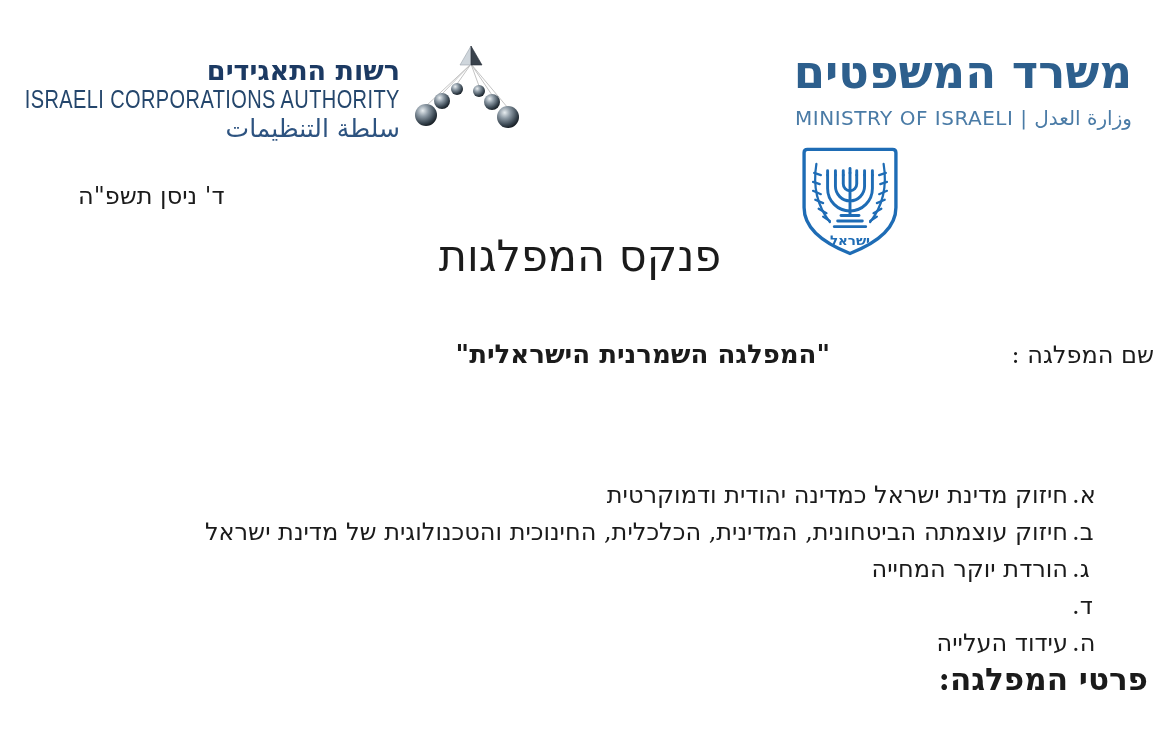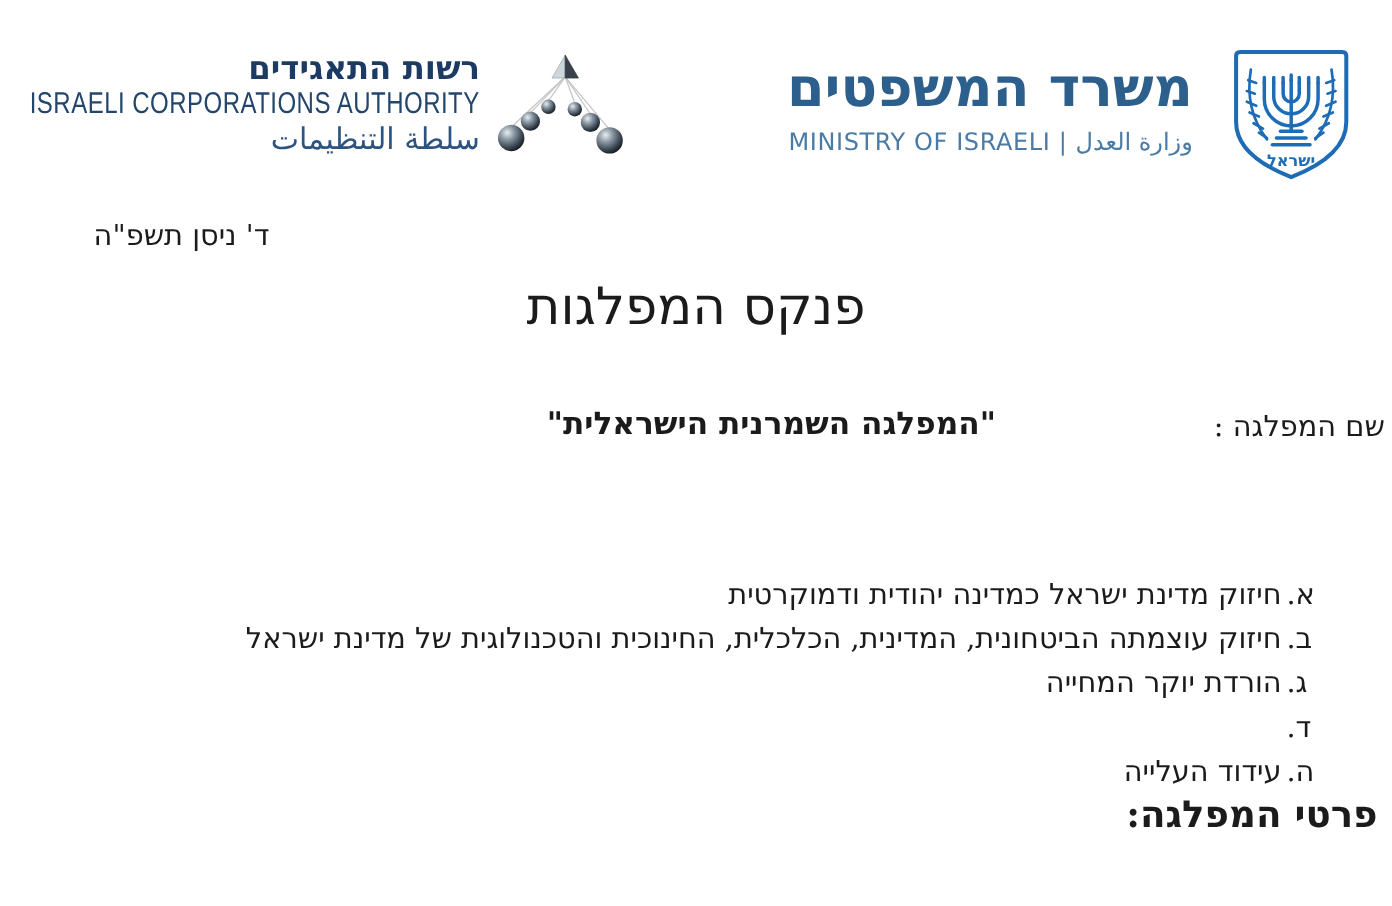--- a/index.html
+++ b/index.html
@@ -2,30 +2,30 @@
 <html lang="he"><head>
 <meta charset="utf-8">
 <style>
   html,body{margin:0;padding:0;background:#ffffff;}
   body{width:1160px;height:755px;overflow:hidden;
        font-family:"DejaVu Serif","DejaVu Sans",serif;color:#1b1b1b;}
   .page{position:relative;width:1160px;height:755px;background:#fff;}
 
   
   .corp-logo{position:absolute;left:74px;top:42px;display:flex;flex-direction:row;
-             align-items:flex-start;font-family:"DejaVu Sans","Liberation Sans",sans-serif;}
+             align-items:center;font-family:"DejaVu Sans","Liberation Sans",sans-serif;}
   .corp-text{display:flex;flex-direction:column;align-items:flex-end;width:326px;}
   .corp-he{font-size:27px;font-weight:bold;color:#1c3a63;direction:rtl;line-height:1.15;}
   .corp-en{font-size:25px;color:#24466c;letter-spacing:.5px;white-space:nowrap;
            transform:scaleX(.80);transform-origin:100% 50%;line-height:1.1;
            font-family:"Liberation Sans","DejaVu Sans",sans-serif;}
   .corp-ar{font-size:25px;color:#2d5380;direction:rtl;line-height:1.2;margin-top:0;}
 
-  .moj-logo{position:absolute;right:28px;top:40px;display:flex;
-            align-items:flex-start;gap:26px;font-family:"DejaVu Sans","Liberation Sans",sans-serif;}
+  .moj-logo{position:absolute;right:28px;top:40px;display:flex;flex-direction:column;
+            align-items:flex-start;gap:16px;font-family:"DejaVu Sans","Liberation Sans",sans-serif;}
   .moj-text{display:flex;flex-direction:column;align-items:flex-end;padding-top:8px;}
   .moj-he{font-size:45px;font-weight:bold;color:#2d5f8d;direction:rtl;line-height:1.1;}
   .moj-sub{font-size:20px;color:#4a7ba6;margin-top:8px;white-space:nowrap;letter-spacing:.5px;}
 
   
   .date-block{position:absolute;left:78px;top:182px;direction:rtl;text-align:right;
               font-size:24px;line-height:29px;}
 
   
   .doc-title{position:absolute;left:0;right:0;top:231px;text-align:center;

